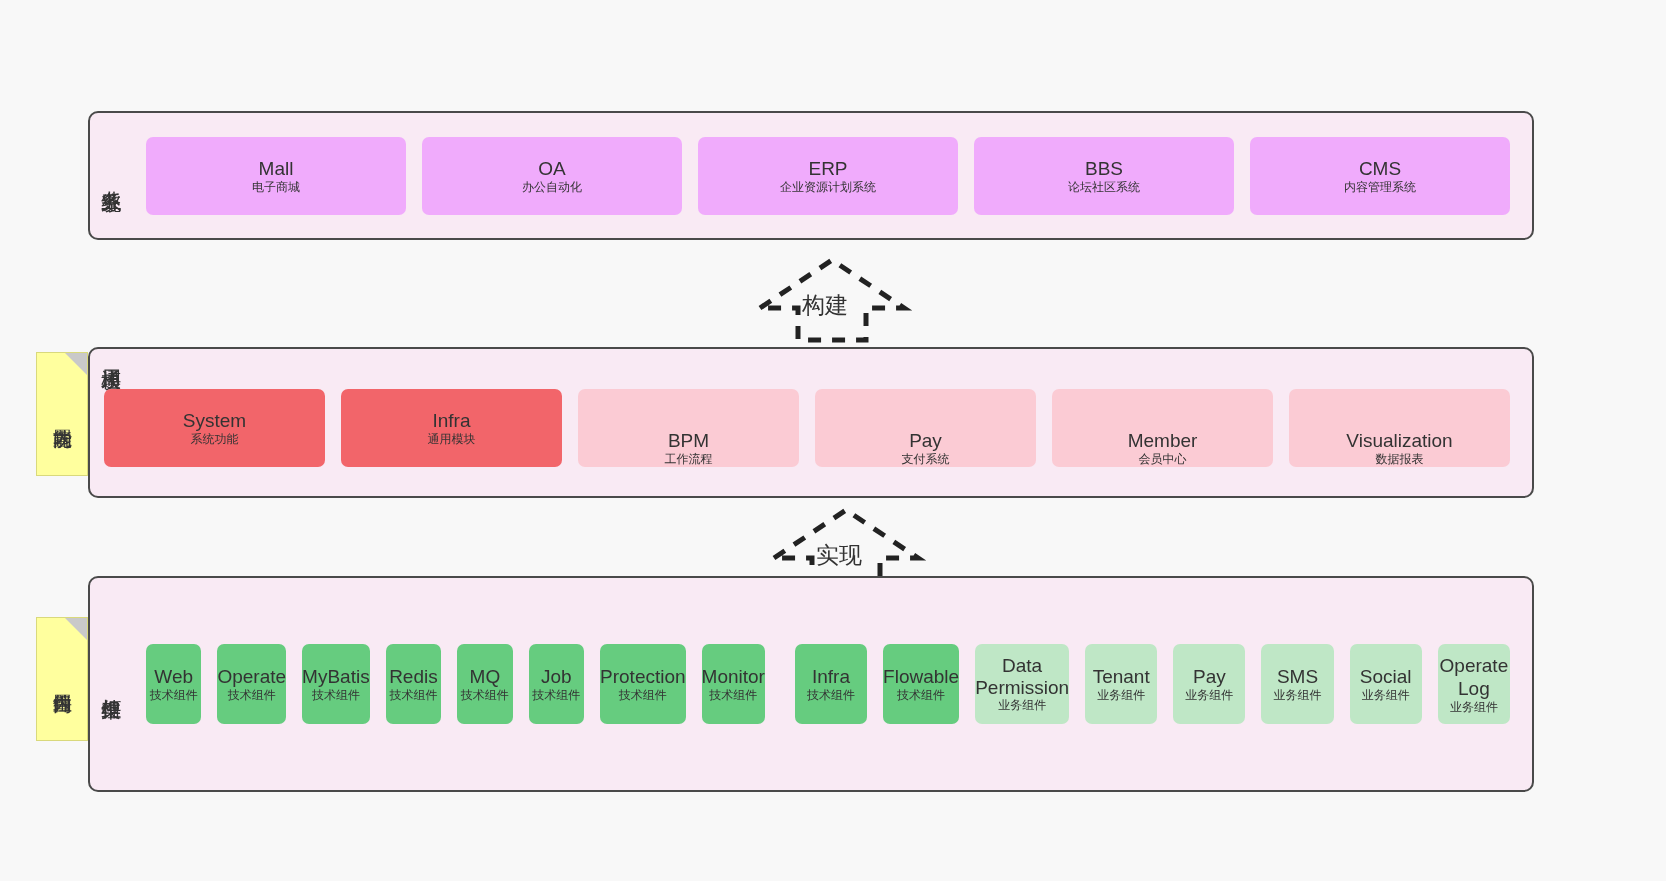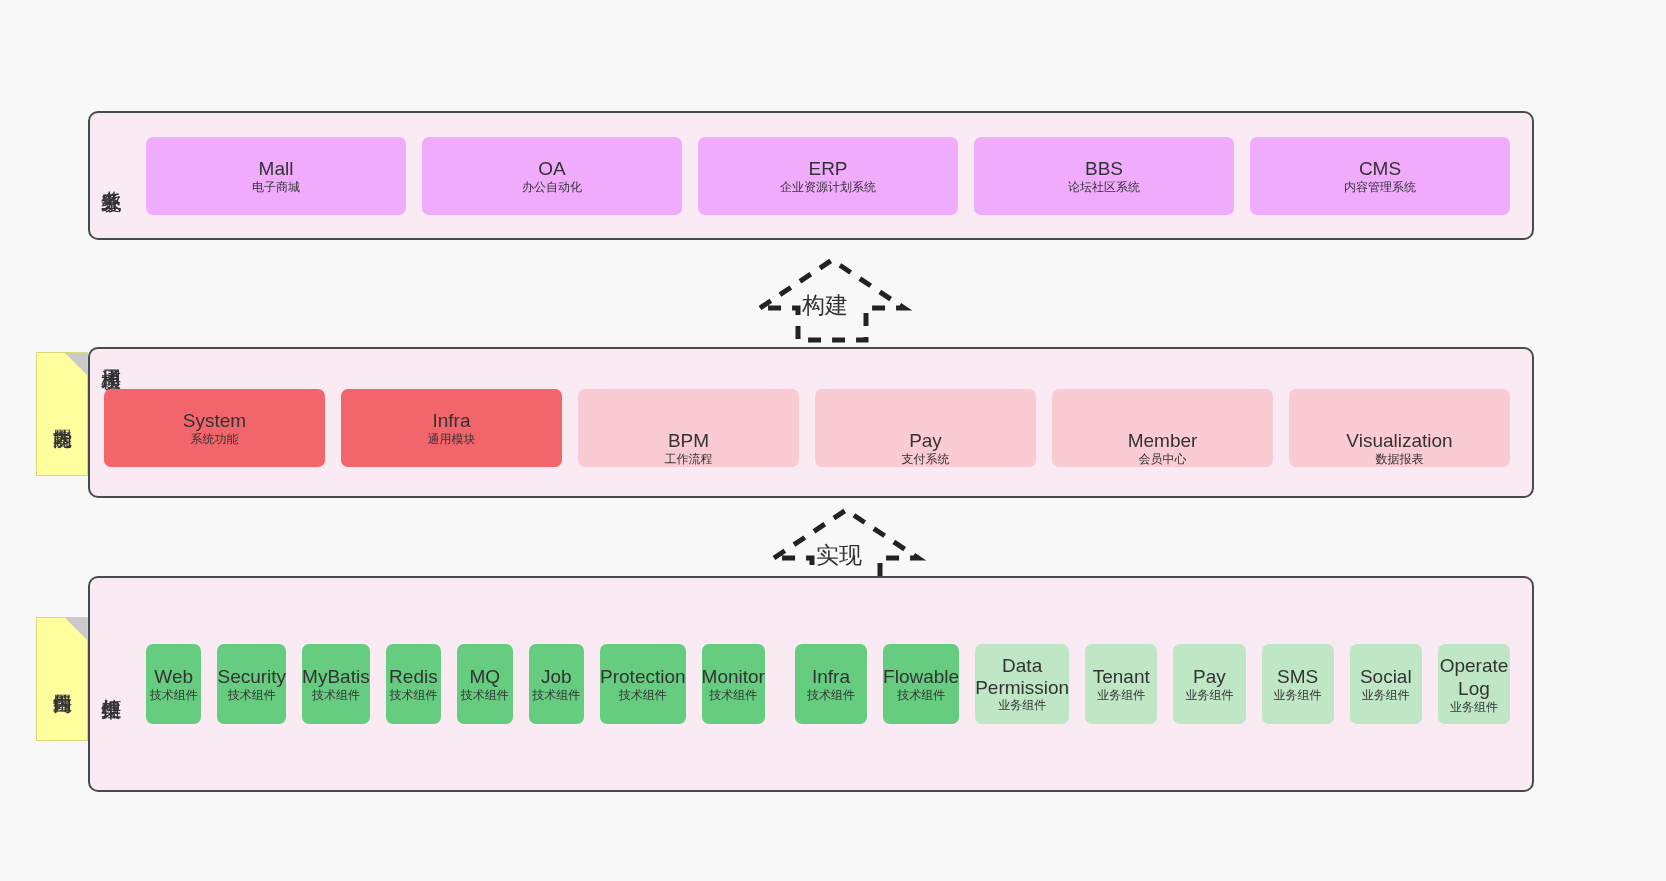--- a/index.html
+++ b/index.html
@@ -226,21 +226,21 @@
   <div class="layer" id="layer-framework">
     <div class="layer-title">框架组件</div>
     <div class="rows-wrap">
 
       <div class="row">
         <div class="cell c-green">
           <span class="en">Web</span>
           <span class="cn">技术组件</span>
         </div>
         <div class="cell c-green">
-          <span class="en">Security</span>
+          <span class="en">Operate</span>
           <span class="cn">技术组件</span>
         </div>
         <div class="cell c-green">
           <span class="en">MyBatis</span>
           <span class="cn">技术组件</span>
         </div>
         <div class="cell c-green">
           <span class="en">Redis</span>
           <span class="cn">技术组件</span>
         </div>

